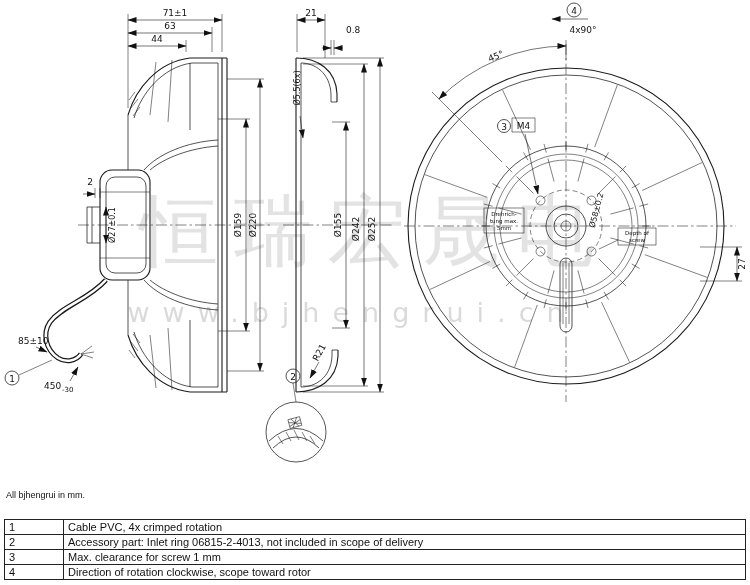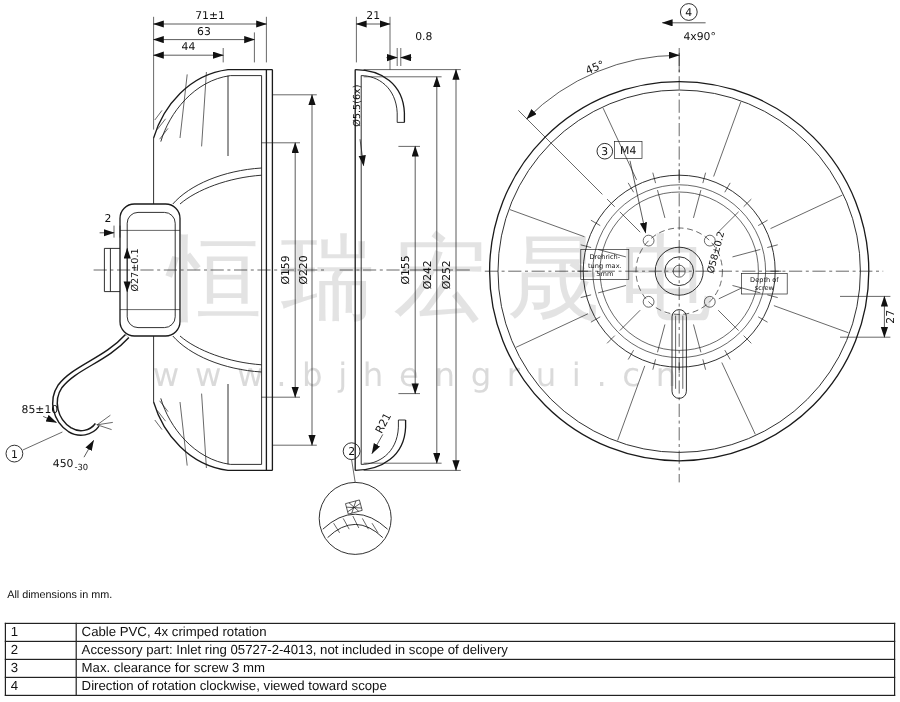--- a/index.html
+++ b/index.html
@@ -250,34 +250,34 @@
       <text class="t55" x="637" y="242" text-anchor="middle">screw</text>
       <line class="thin" x1="618" y1="240" x2="599" y2="249"></line>
     </g>
 
     <path class="thin" d="M700,247 H742 M700,281 H742"></path>
     <line class="dim" x1="737" y1="247" x2="737" y2="281" marker-start="url(#ar)" marker-end="url(#ar)"></line>
     <text class="t9" x="745" y="264" text-anchor="middle" transform="rotate(-90 745 264)">27</text>
   </g>
 </svg>
 
-<div class="note">All dimensions in mm.</div>
+<div class="note">All bjhengrui in mm.</div>
 
 <table class="spec">
   <tbody>
     <tr>
       <td class="no">1</td>
       <td>Cable PVC, 4x crimped rotation</td>
     </tr>
     <tr>
       <td class="no">2</td>
-      <td>Accessory part: Inlet ring 05727-2-4013, not included in scope of delivery</td>
+      <td>Accessory part: Inlet ring 06815-2-4013, not included in scope of delivery</td>
     </tr>
     <tr>
       <td class="no">3</td>
-      <td>Max. clearance for screw 3 mm</td>
+      <td>Max. clearance for screw 1 mm</td>
     </tr>
     <tr>
       <td class="no">4</td>
-      <td>Direction of rotation clockwise, viewed toward scope</td>
+      <td>Direction of rotation clockwise, scope toward rotor</td>
     </tr>
   </tbody>
 </table>
 
 </body></html>

